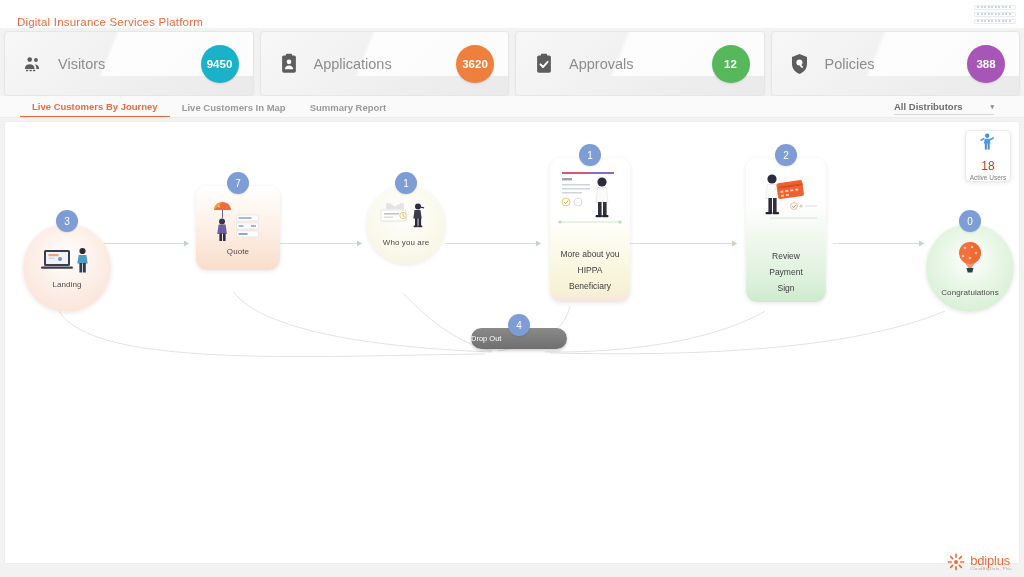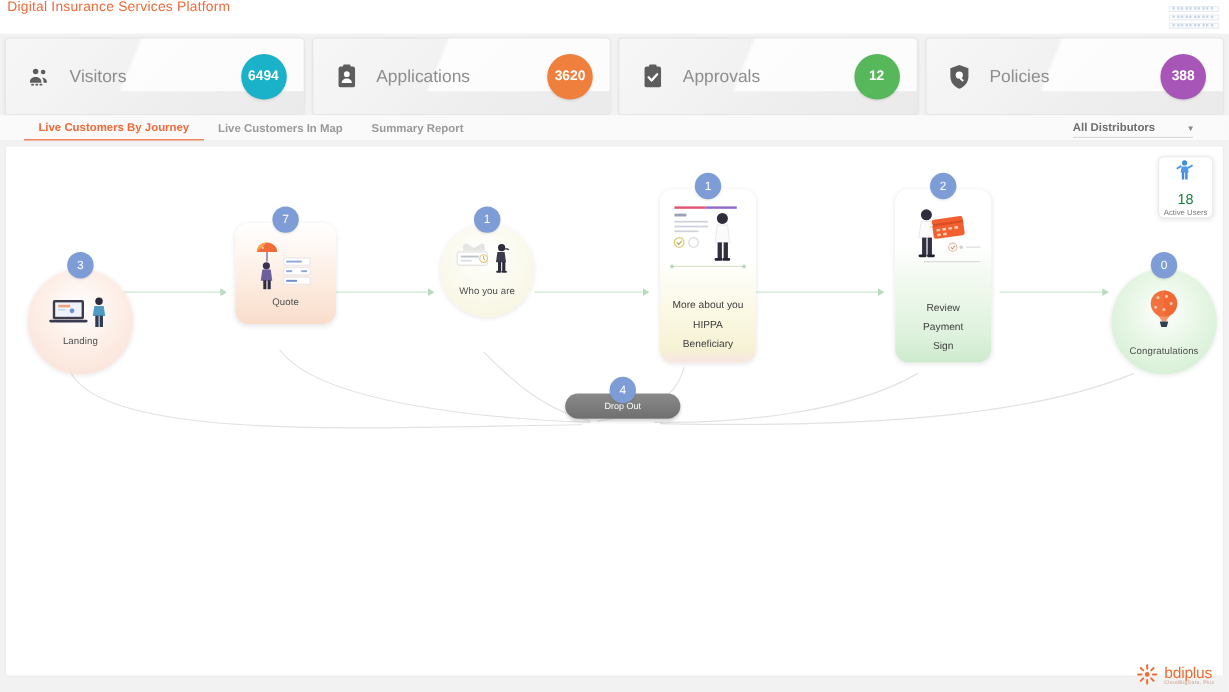--- a/index.html
+++ b/index.html
@@ -9,22 +9,22 @@
     background:#f2f2f2;
     color:#4a4a4a;
     -webkit-font-smoothing: antialiased;
   }
 
   
   .appbar {
     height:28px;
     background:#ffffff;
     display:flex;
-    align-items:flex-start;
-    padding:0 6px;
+    align-items:flex-end;
+    padding:0 17px;
     position:relative;
   }
   .app-title {
     font-size:11.5px;
     color:#ee6a3a;
     letter-spacing:.2px;
   }
   .appbar-right {
     position:absolute;
     right:8px; top:3px;
@@ -171,36 +171,36 @@
     line-height:1.35;
     letter-spacing:.1px;
   }
   .stack-label { font-size:8.5px; color:#3d3d3d; text-align:center; line-height:1.9; }
 
   .pill {
     position:absolute;
     background:#7a7a7a;
     color:#fff;
     border-radius:14px;
-    display:flex; align-items:center; justify-content:center;
+    display:flex; align-items:center; 
     font-size:7.5px;
     box-shadow:0 2px 3px rgba(0,0,0,.18);
     z-index:3;
   }
 
   .active-users {
     position:absolute;
     background:#fff;
     border:1px solid #ececec;
     border-radius:5px;
     display:flex; flex-direction:column; align-items:center; justify-content:center;
     box-shadow:0 1px 4px rgba(0,0,0,.10);
     z-index:5;
   }
-  .au-count { font-size:12px; color:#15803d; margin-top:7px; }
+  .au-count { font-size:12px; color:#c2410c; margin-top:7px; }
   .au-label { font-size:6.5px; color:#7d7d7d; margin-top:1px; }
 
   
   .footer {
     position:absolute;
     right:12px; bottom:6px;
     display:flex; align-items:flex-end; gap:5px;
   }
   .brand-text { line-height:1; }
   .brand-name { font-size:13px; color:#ef6c33; letter-spacing:-.2px; }
@@ -259,21 +259,21 @@
         <circle cx="8.4" cy="7.2" r="2.5"></circle>
           <circle cx="15.2" cy="7.6" r="2.1"></circle>
         <path d="M3.2 16.5c0-2.6 2.3-4.3 5.2-4.3s5.2 1.7 5.2 4.3v.9H3.2z"></path>
         <path d="M14 12.6c2.6.15 4.6 1.7 4.6 3.9v.9H15.6v-1.3c0-1.4-.6-2.6-1.6-3.5z"></path>
         <rect x="4.3" y="18.4" width="2.6" height="1.5" rx=".5"></rect>
         <rect x="8.1" y="18.4" width="2.6" height="1.5" rx=".5"></rect>
         <rect x="11.9" y="18.4" width="2.6" height="1.5" rx=".5"></rect>
       </svg>
     </span>
     <span class="stat-label">Visitors</span>
-    <span class="stat-badge" style="background:#19b2c9">6494</span>
+    <span class="stat-badge" style="background:#19b2c9">9450</span>
   </div>
 
   <div class="stat-card">
     <span class="stat-ico">
       <svg width="20" height="22" viewBox="0 0 20 24" fill="#5d5d5d">
         <rect x="2.5" y="2.6" width="15" height="19" rx="2"></rect>
         <rect x="6.6" y="0.8" width="6.8" height="3.2" rx="1.1" fill="#5d5d5d"></rect>
         <circle cx="10" cy="9.6" r="2.6" fill="#fff"></circle>
         <path d="M5.4 17.6c0-2.6 2.1-4.1 4.6-4.1s4.6 1.5 4.6 4.1z" fill="#fff"></path>
       </svg>

